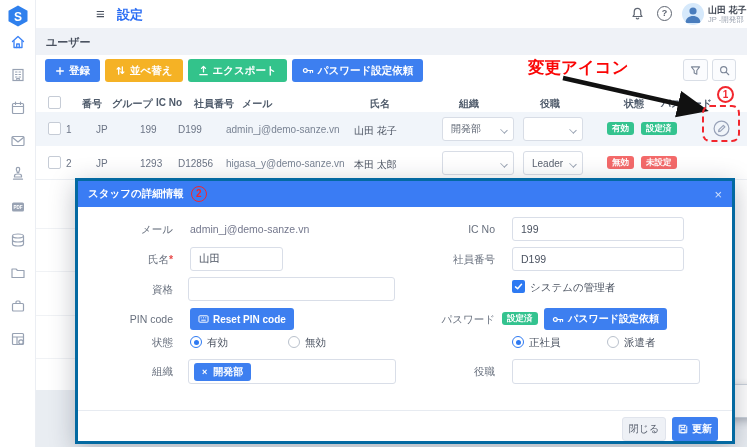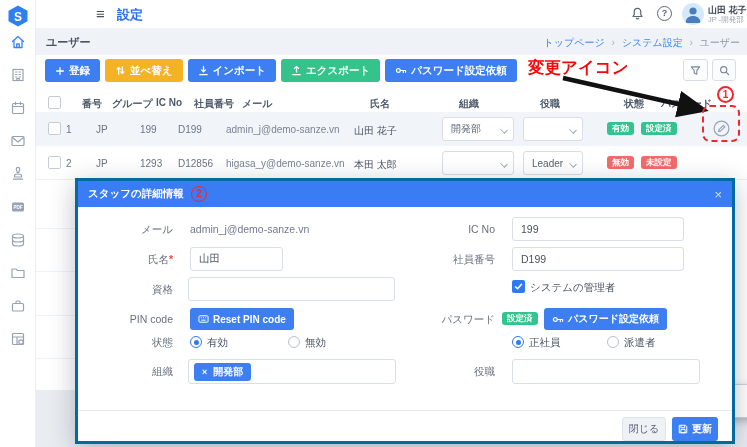--- a/index.html
+++ b/index.html
@@ -149,50 +149,37 @@
     <span class="avatar"><svg width="22" height="22" viewBox="0 0 22 22">
           <circle cx="11" cy="8" r="3.6" fill="#4a7dbd"></circle>
           <path d="M3.5 20 c0-4.4 3.4-7 7.5-7 s7.5 2.6 7.5 7 Z" fill="#4a7dbd"></path>
         </svg></span>
     <span class="uname">山田 花子</span>
     <span class="udept">JP -開発部</span>
   </div>
 
   <div class="abs crumbbar">
     <span class="pagetitle">ユーザー</span>
-    <span class="crumbs">
-      <span class="lnk">トップページ</span>
-      <span class="sep">›</span>
-      <span class="lnk">システム設定</span>
-      <span class="sep">›</span>
-      <span>ユーザー</span>
-    </span>
   </div>
 
   <div class="abs card"></div>
 
   <div class="abs btnrow">
     <span class="tbtn b-blue">
         <svg width="10" height="10" viewBox="0 0 12 12" stroke="#fff" stroke-width="1.6" stroke-linecap="round">
           <path d="M6 2 V10 M2 6 H10"></path>
         </svg>
         <span>登録</span>
       </span>
     <span class="tbtn b-orange">
         <svg width="11" height="11" viewBox="0 0 12 12" fill="none" stroke="#fff" stroke-width="1.4" stroke-linecap="round" stroke-linejoin="round">
           <path d="M4 10 V2.8 M2.3 4.5 L4 2.8 L5.7 4.5"></path>
           <path d="M8 2 V9.2 M6.3 7.5 L8 9.2 L9.7 7.5"></path>
         </svg>
         <span>並べ替え</span>
-      </span>
-    <span class="tbtn b-blue">
-        <svg width="11" height="11" viewBox="0 0 12 12" fill="none" stroke="#fff" stroke-width="1.4" stroke-linecap="round" stroke-linejoin="round">
-          <path d="M6 1.5 V7.5 M3.8 5.3 L6 7.5 L8.2 5.3 M2 10.5 H10"></path>
-        </svg>
-        <span>インポート</span>
       </span>
     <span class="tbtn b-green">
         <svg width="11" height="11" viewBox="0 0 12 12" fill="none" stroke="#fff" stroke-width="1.4" stroke-linecap="round" stroke-linejoin="round">
           <path d="M6 7.5 V1.5 M3.8 3.7 L6 1.5 L8.2 3.7 M2 10.5 H10"></path>
         </svg>
         <span>エクスポート</span>
       </span>
     <span class="tbtn b-blue">
         <svg width="12" height="11" viewBox="0 0 13 12" fill="none" stroke="#fff" stroke-width="1.3" stroke-linecap="round">
           <circle cx="3.6" cy="6" r="2.1"></circle>

